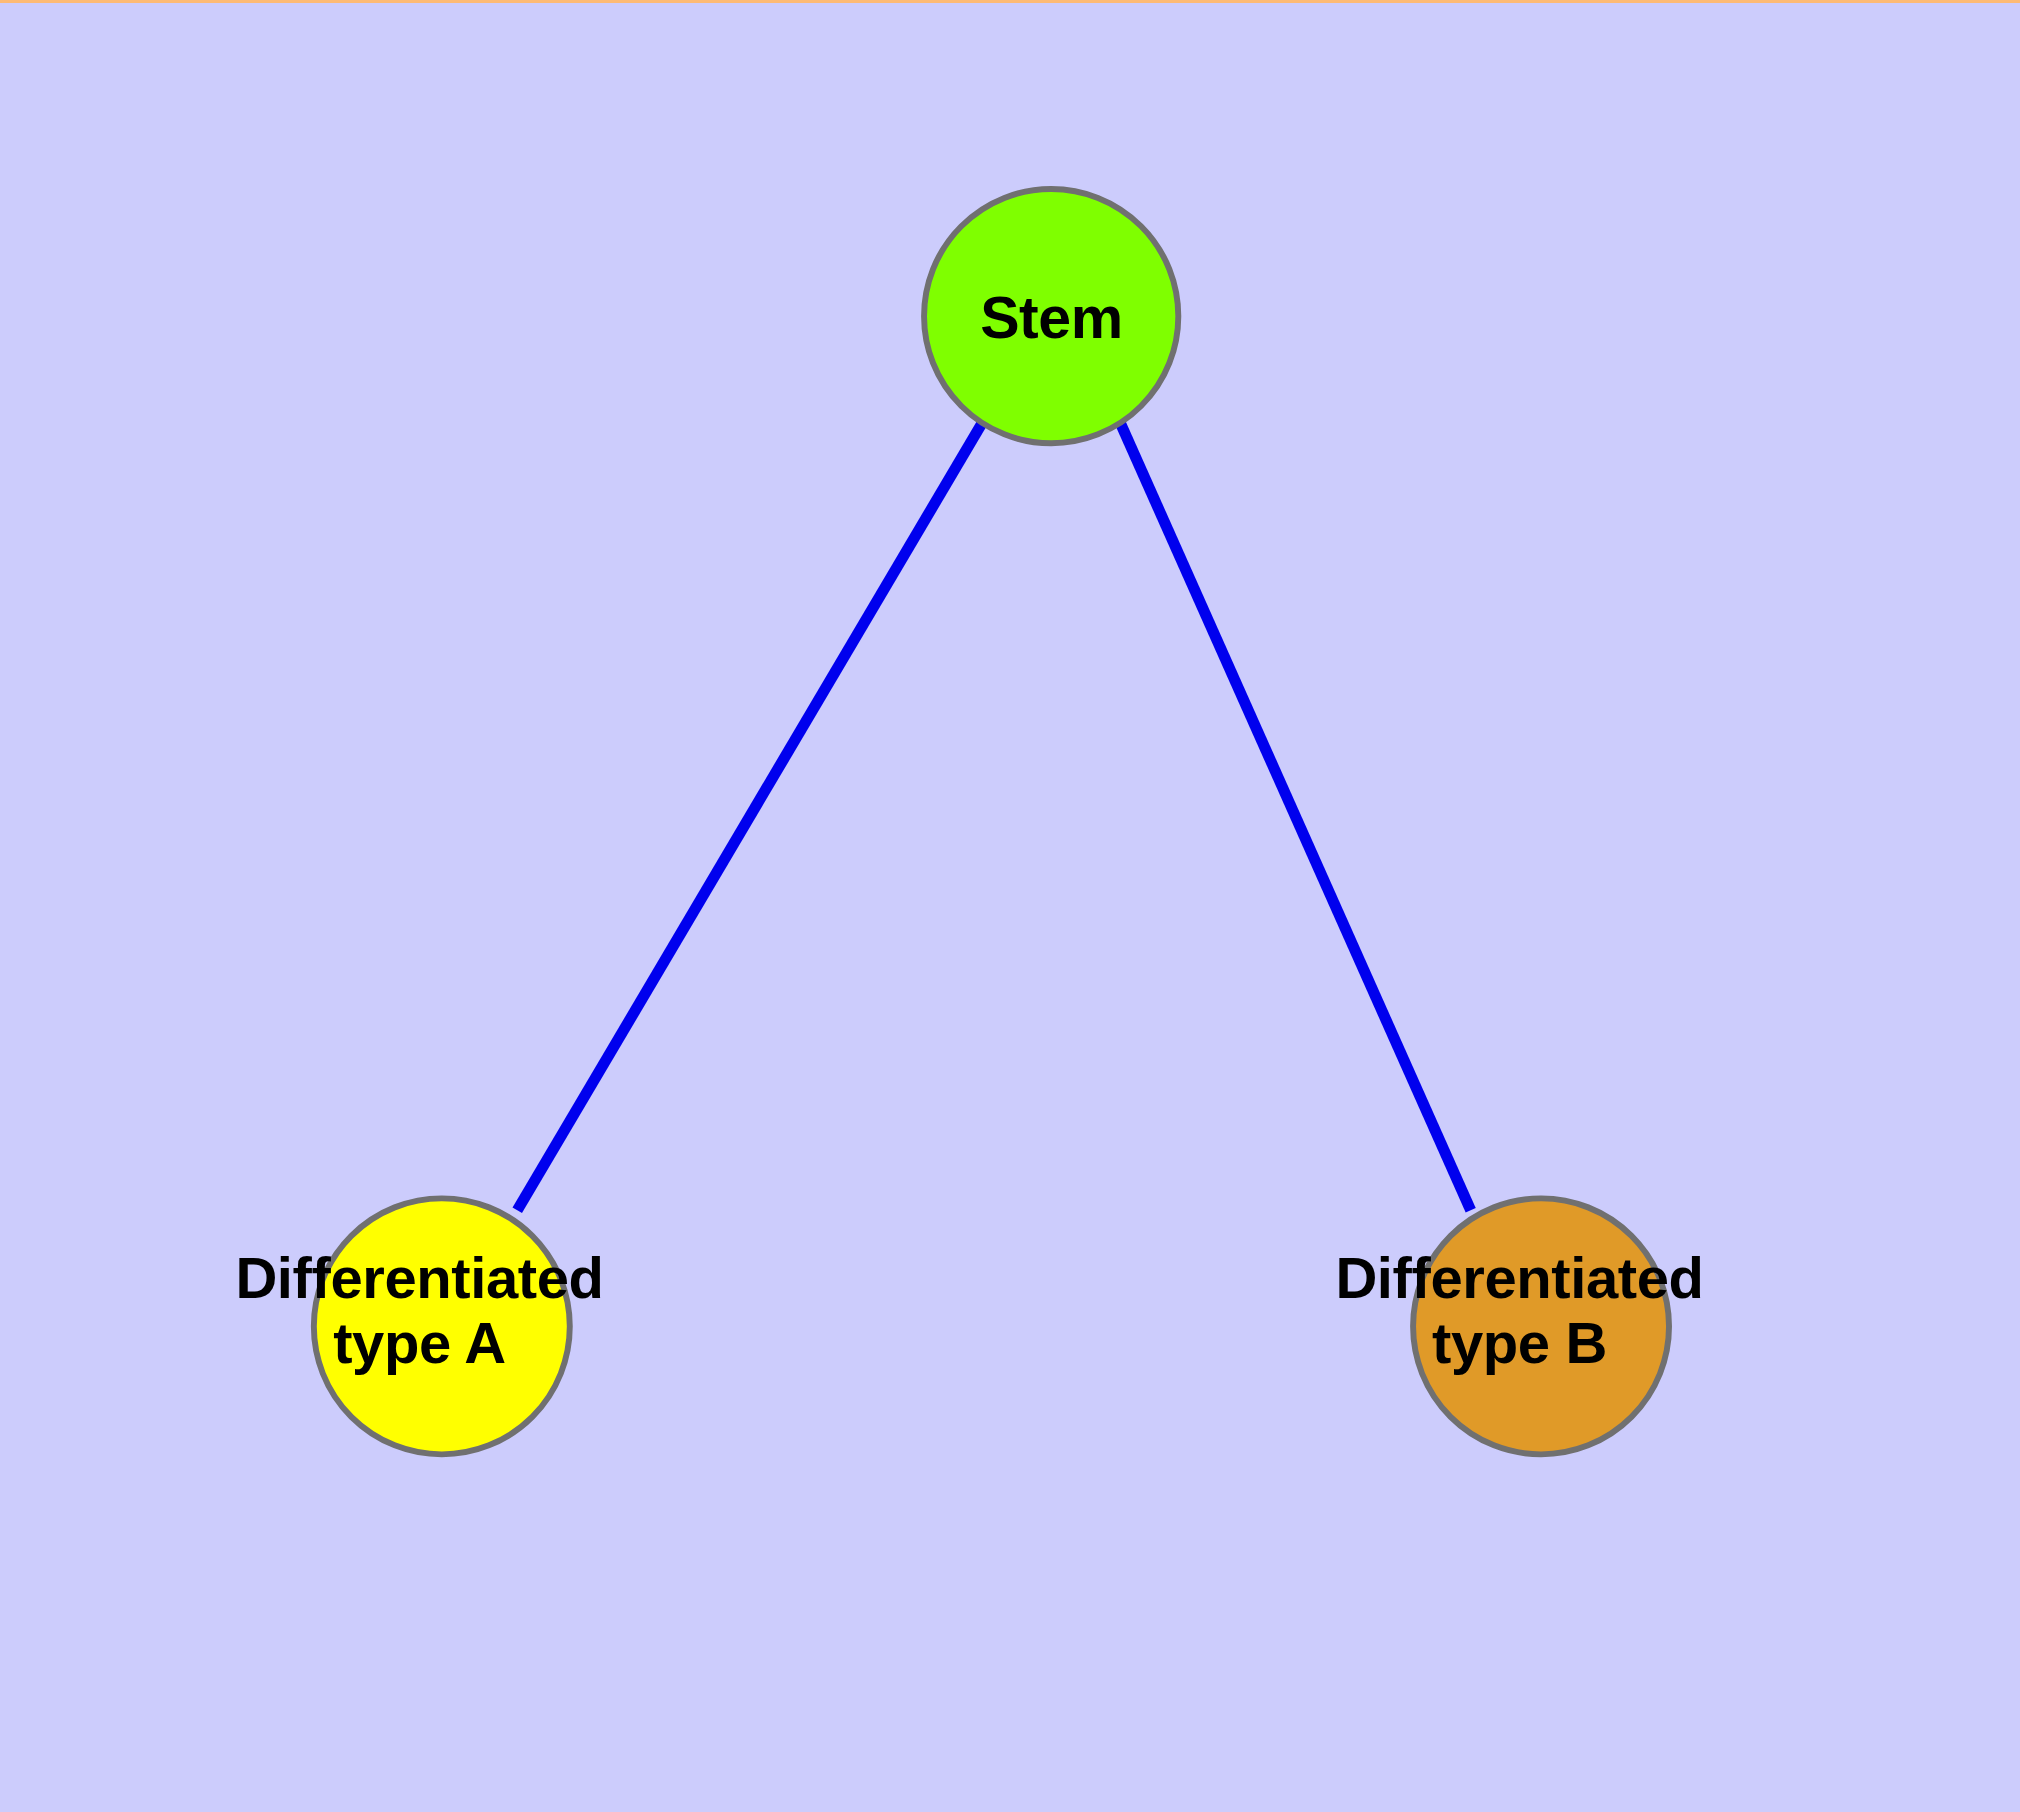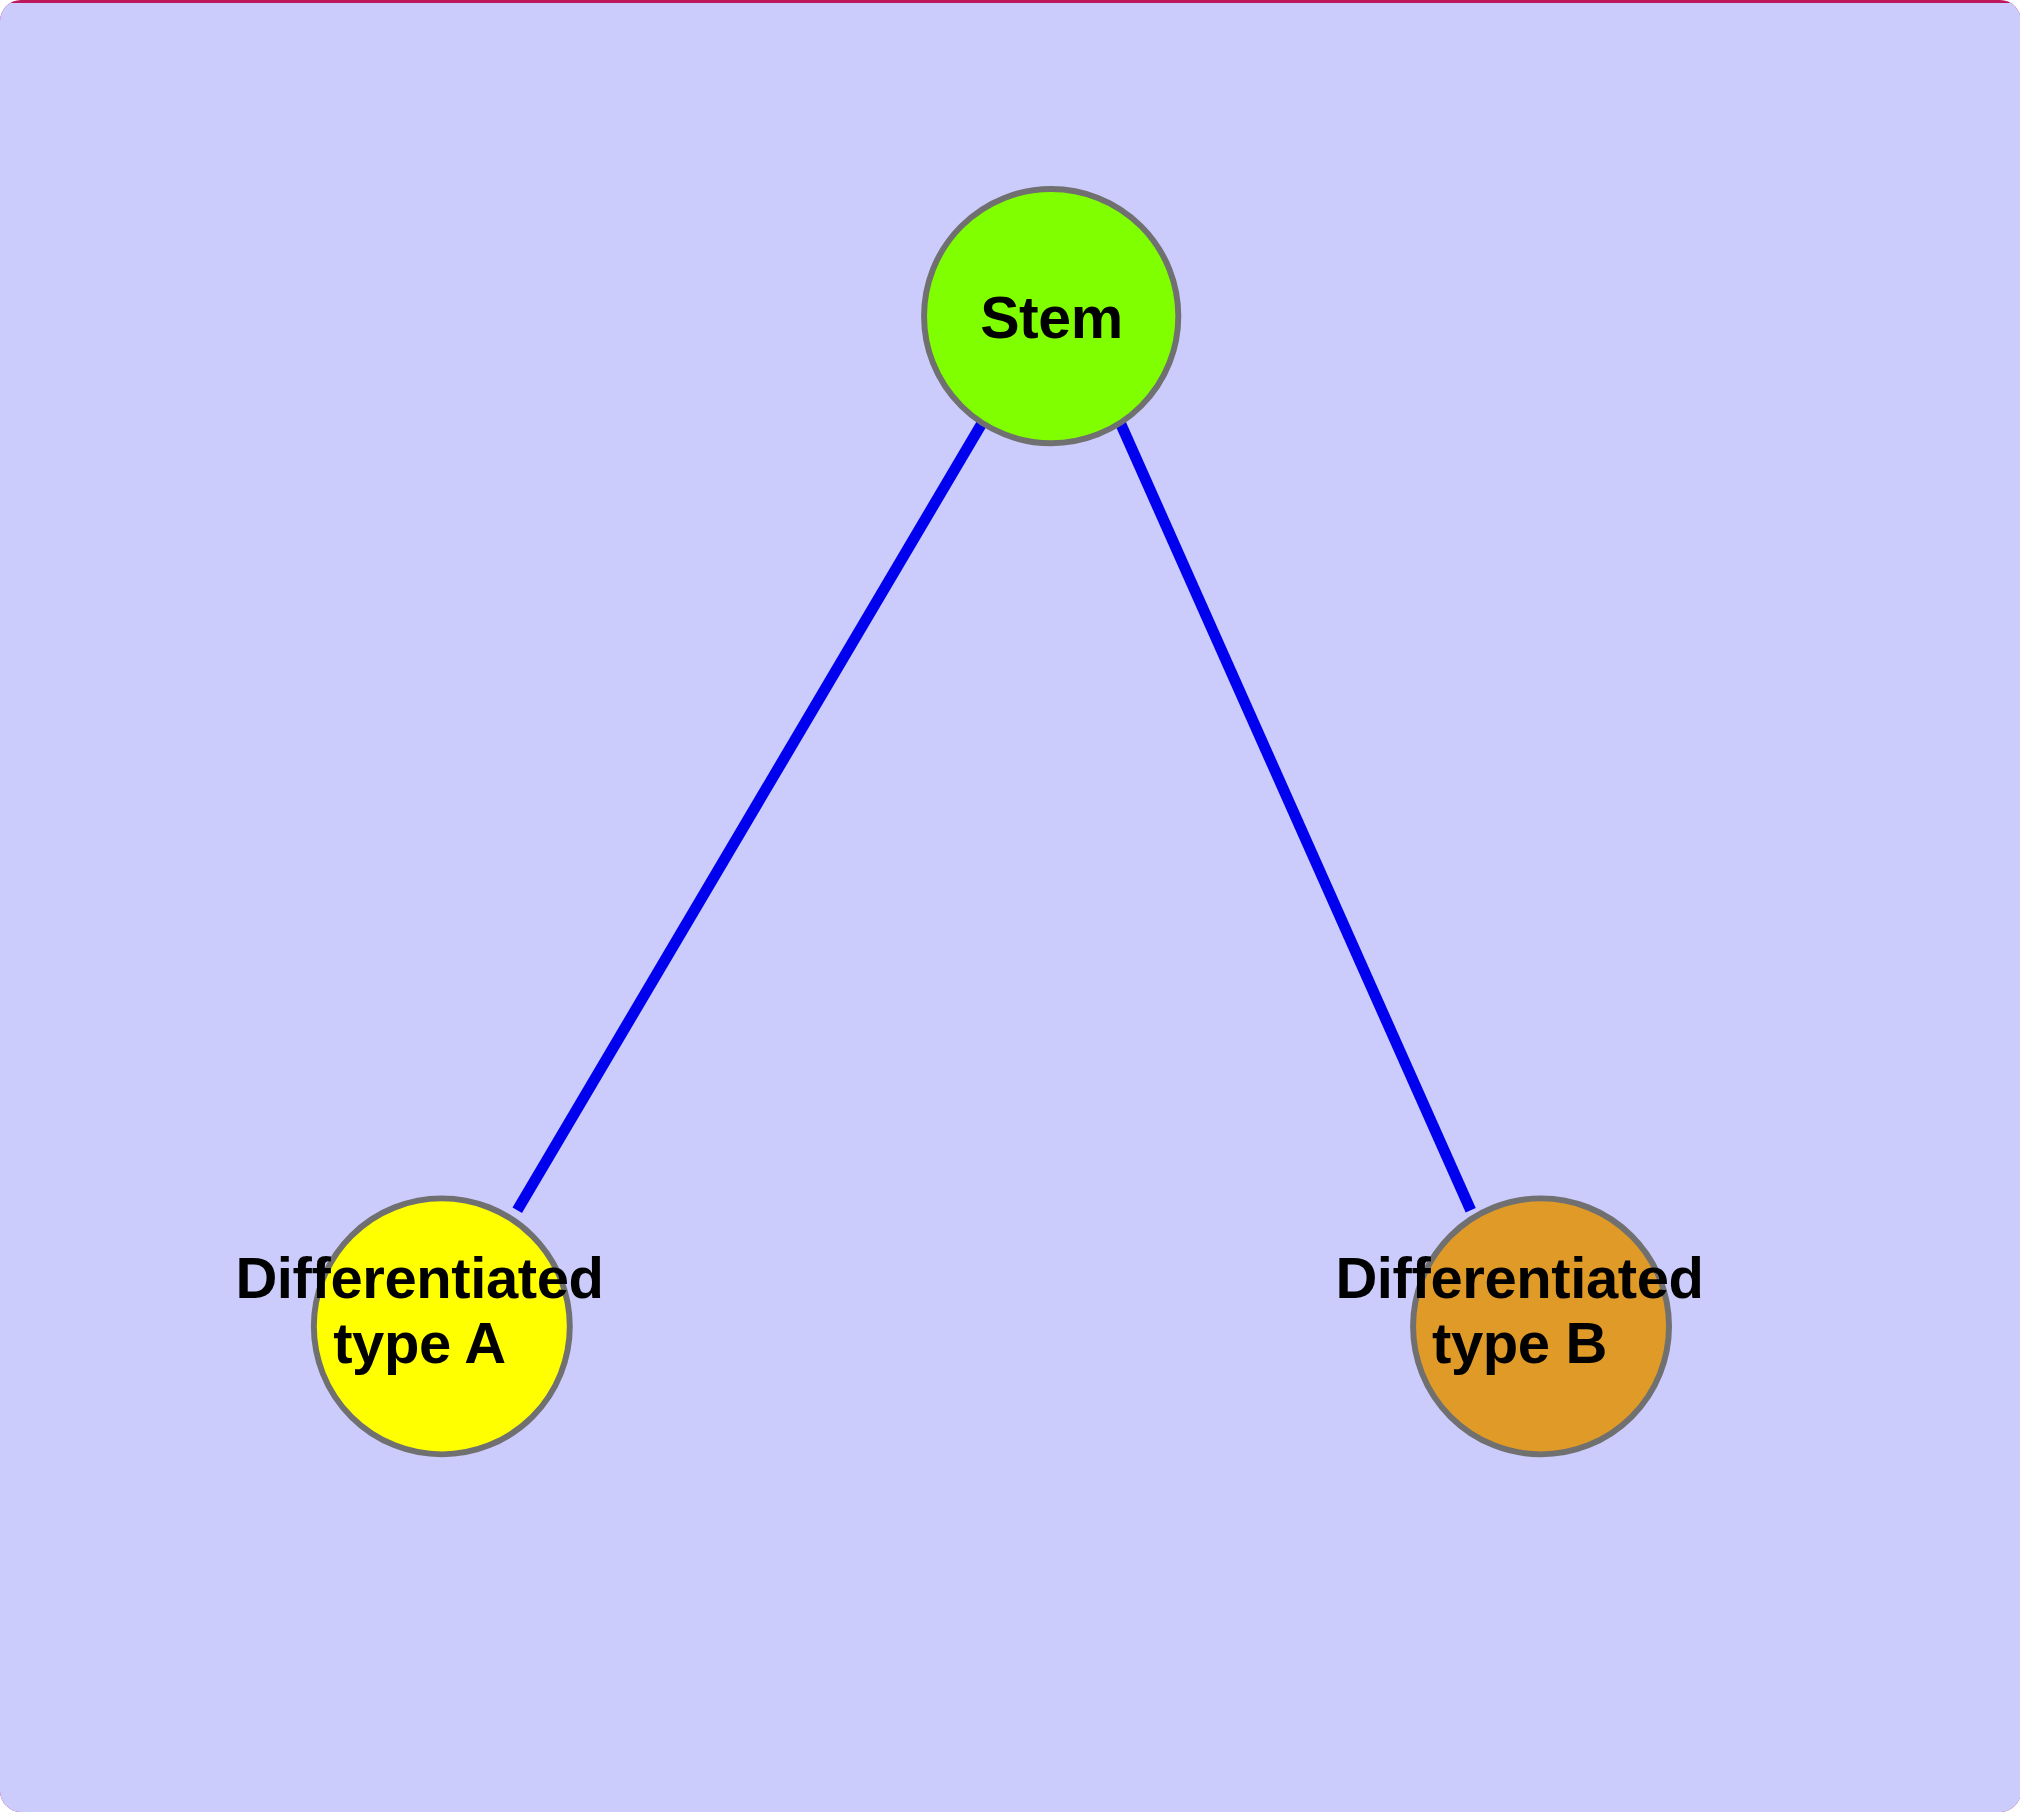--- a/index.html
+++ b/index.html
@@ -6,22 +6,21 @@
   html, body {
     margin: 0;
     padding: 0;
     background: #ffffff;
   }
   #stage {
     position: relative;
     width: 2021px;
     height: 1812px;
     overflow: hidden;
-    background: #be185d;
-    border-radius: 21px;
+    background: #fdba74;
   }
   #canvas-bg {
     position: absolute;
     left: 0;
     top: 3.4px;
     width: 2021px;
     height: 1809px;
     background: #ccccfc;
   }
   #graph-svg {

